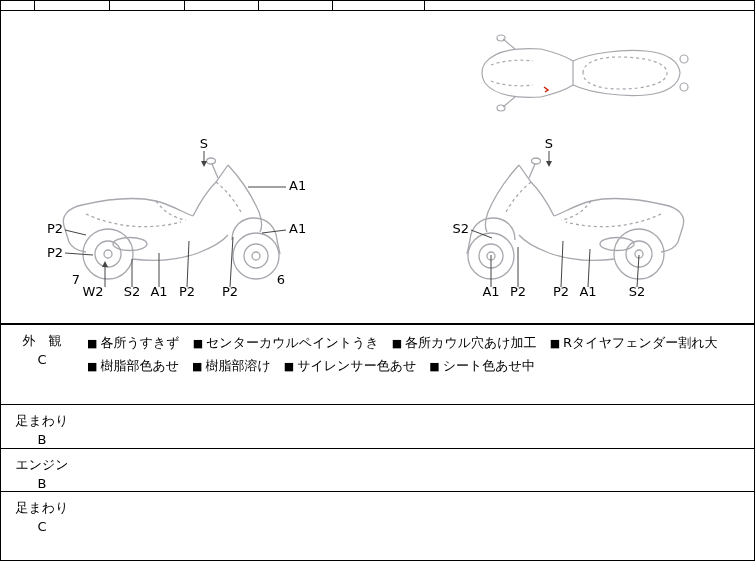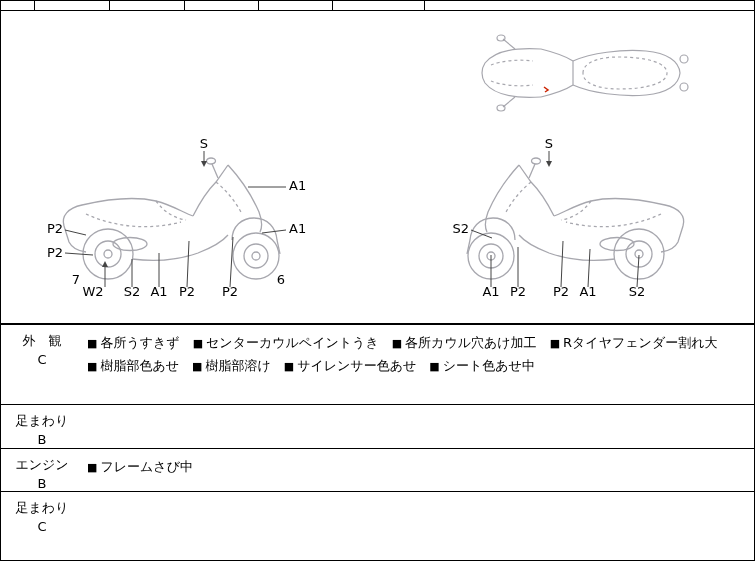--- a/index.html
+++ b/index.html
@@ -155,21 +155,20 @@
         <div class="cat-label">足まわり</div>
         <div class="cat-grade">B</div>
       </div>
     </div>
 
     <div class="crow r2">
       <div class="cat">
         <div class="cat-label">エンジン</div>
         <div class="cat-grade">B</div>
       </div>
-      <div class="items"><span class="item"><span class="bullet">■</span>フレームさび中</span></div>
     </div>
 
     <div class="crow r3">
       <div class="cat">
         <div class="cat-label">足まわり</div>
         <div class="cat-grade">C</div>
       </div>
     </div>
   </div>
 

